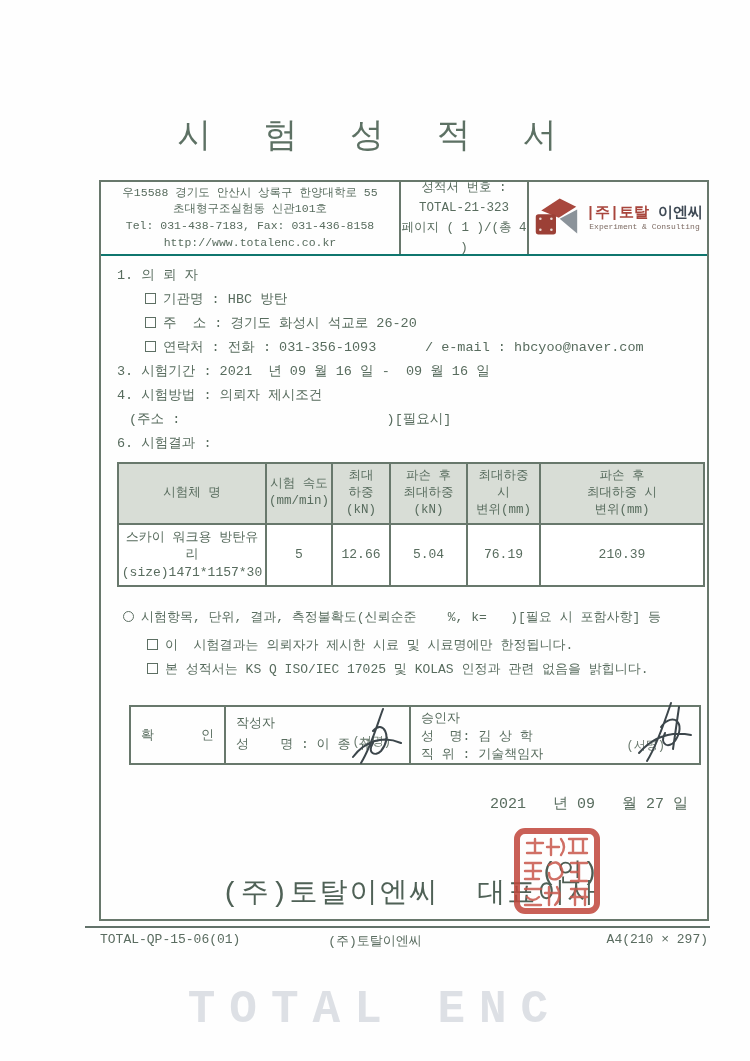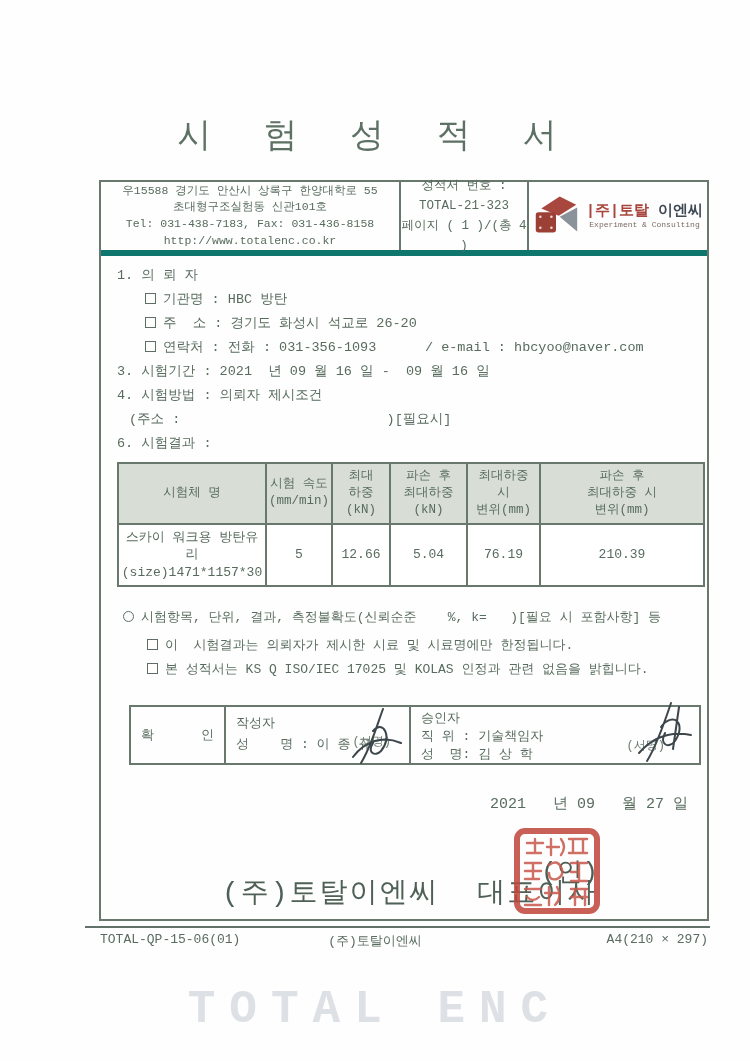--- a/index.html
+++ b/index.html
@@ -17,21 +17,21 @@
     position:absolute; top:112px; left:0; right:0;
     text-align:center; font-size:34px; letter-spacing:16px;
     color:#5d7164; font-weight:500;
   }
 
   
   .main-box {
     position:absolute; left:99px; top:180px; width:610px; height:741px;
     border:2px solid #68786c;
   }
-  .head-row { display:flex; border-bottom:6px solid #0f766e; height:74px; }
+  .head-row { display:flex; border-bottom:2px solid #0f766e; height:74px; }
   .head-cell { border-right:2px solid #68786c; display:flex; flex-direction:column; justify-content:center; align-items:center; }
   .head-addr { flex:0 0 300px; font-size:11.5px; line-height:1.45; text-align:center; padding:2px 4px; }
   .head-report { flex:0 0 128px; font-size:12.5px; line-height:1.6; text-align:center; }
   .head-logo { flex:1 1 auto; border-right:none; flex-direction:row; gap:7px; }
   .logo-text { display:flex; flex-direction:column; align-items:center; line-height:1.15; }
   .logo-kr { font-size:15px; font-weight:bold; }
   .logo-kr .red { color:#a8453c; }
   .logo-kr .dark { color:#3f4a55; }
   .logo-tag { font-size:8px; color:#7c6a62; }
 
@@ -226,22 +226,22 @@
         <div class="ap-cell ap-writer">
           <div class="pre">작성자</div>
           <div class="pre">성    명 : 이 종 규</div>
           <span class="sign-wrap pre" style="right:18px; bottom:10px;">(서명)</span>
           <svg class="sig-svg" style="right:2px; bottom:-6px;" width="64" height="62" viewBox="0 0 64 62">
             <path d="M40,2 C34,18 28,40 18,56 M10,50 C22,34 40,28 58,36 M30,24 C40,12 50,30 38,44 C32,50 24,46 30,36" fill="none" stroke="#3c464b" stroke-width="2" stroke-linecap="round"></path>
           </svg>
         </div>
         <div class="ap-cell ap-approver">
           <div class="pre">승인자</div>
+          <div class="pre">성  명: 김 상 학</div>
           <div class="pre">직 위 : 기술책임자</div>
-          <div class="pre">성  명: 김 상 학</div>
           <span class="sign-wrap pre" style="right:34px; bottom:8px;">(서명)</span>
           <svg class="sig-svg" style="right:2px; bottom:-4px;" width="70" height="66" viewBox="0 0 70 66">
             <path d="M44,2 C38,20 30,44 20,60 M12,52 C26,36 44,30 64,34 M34,26 C46,10 60,22 48,40 C42,48 32,44 38,32 M52,6 C50,20 48,34 46,48" fill="none" stroke="#3c464b" stroke-width="2" stroke-linecap="round"></path>
           </svg>
         </div>
       </div>
 
     </div>
   </div>
 

